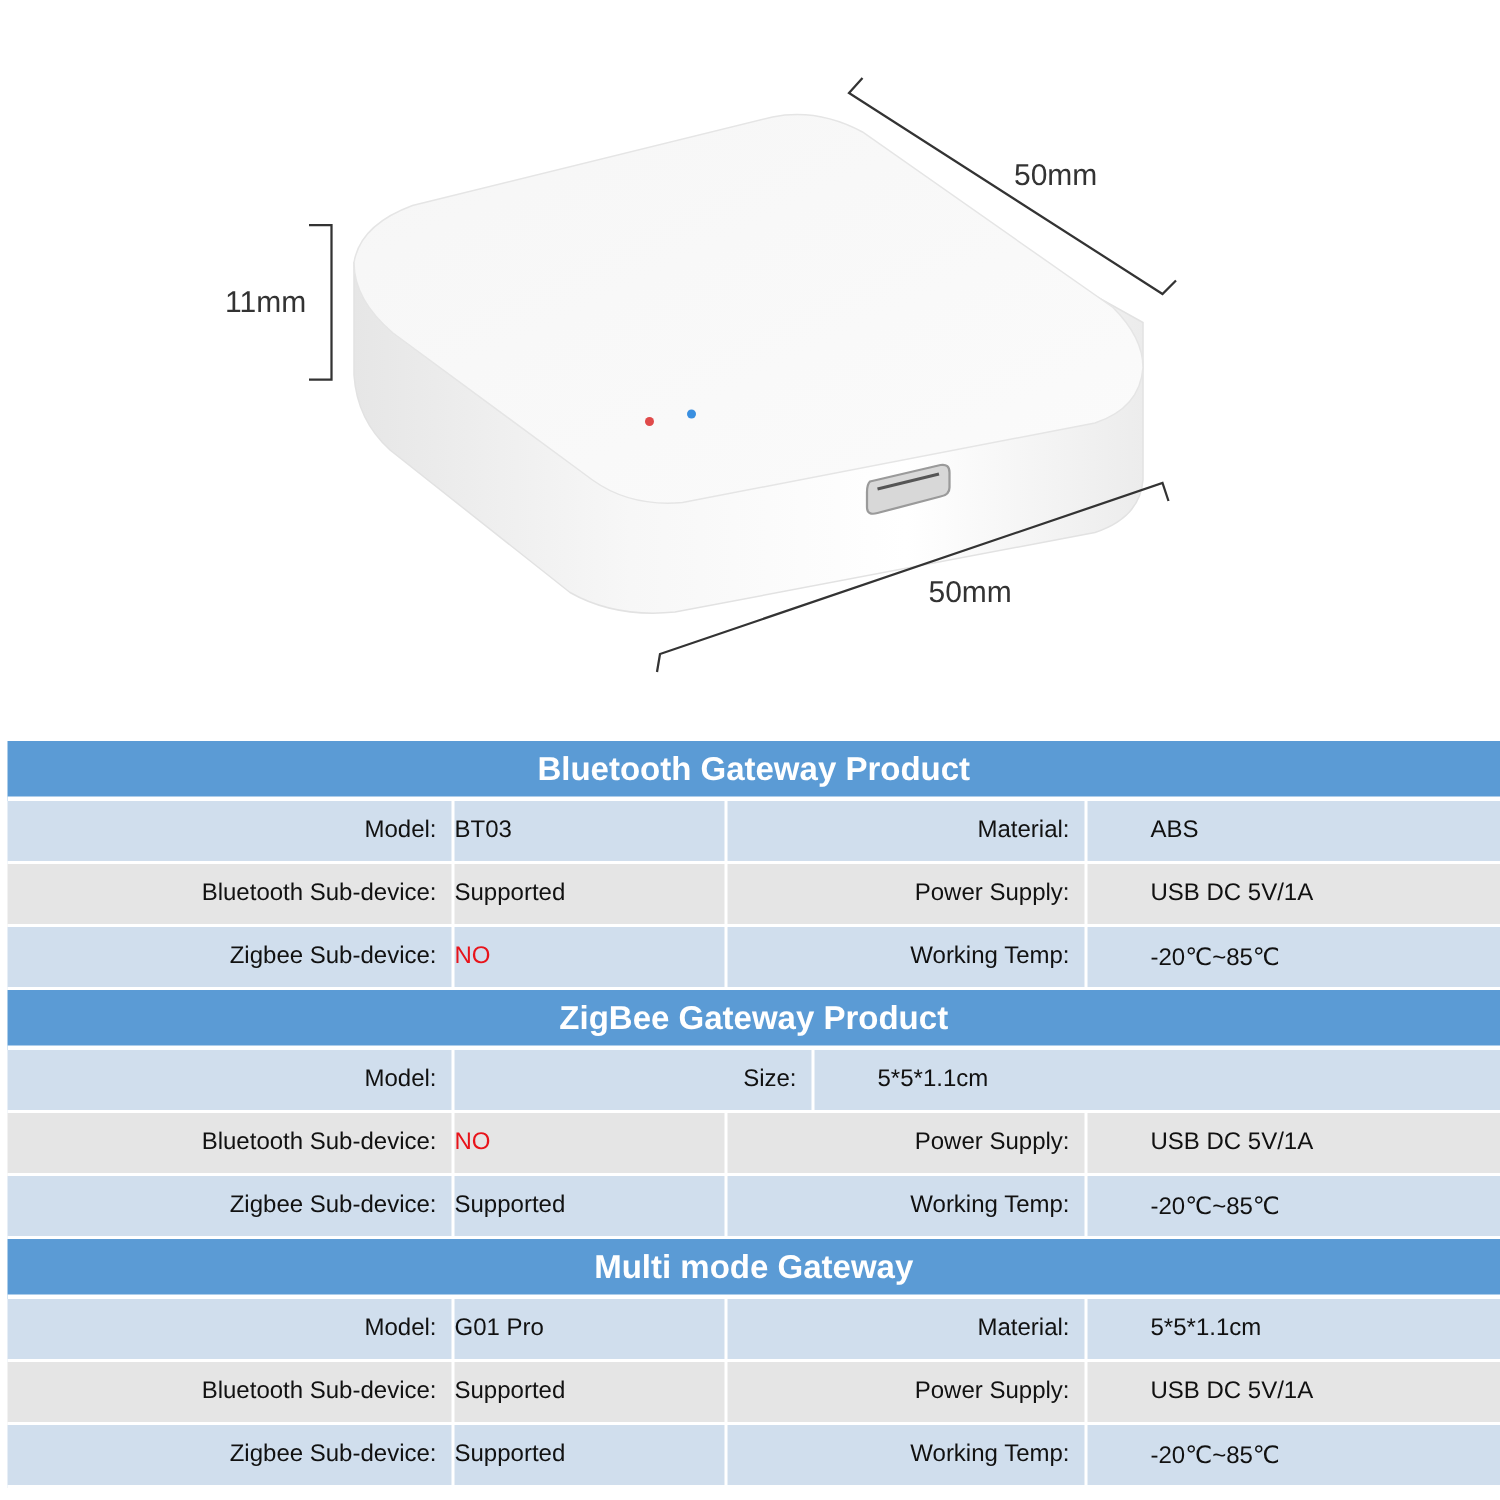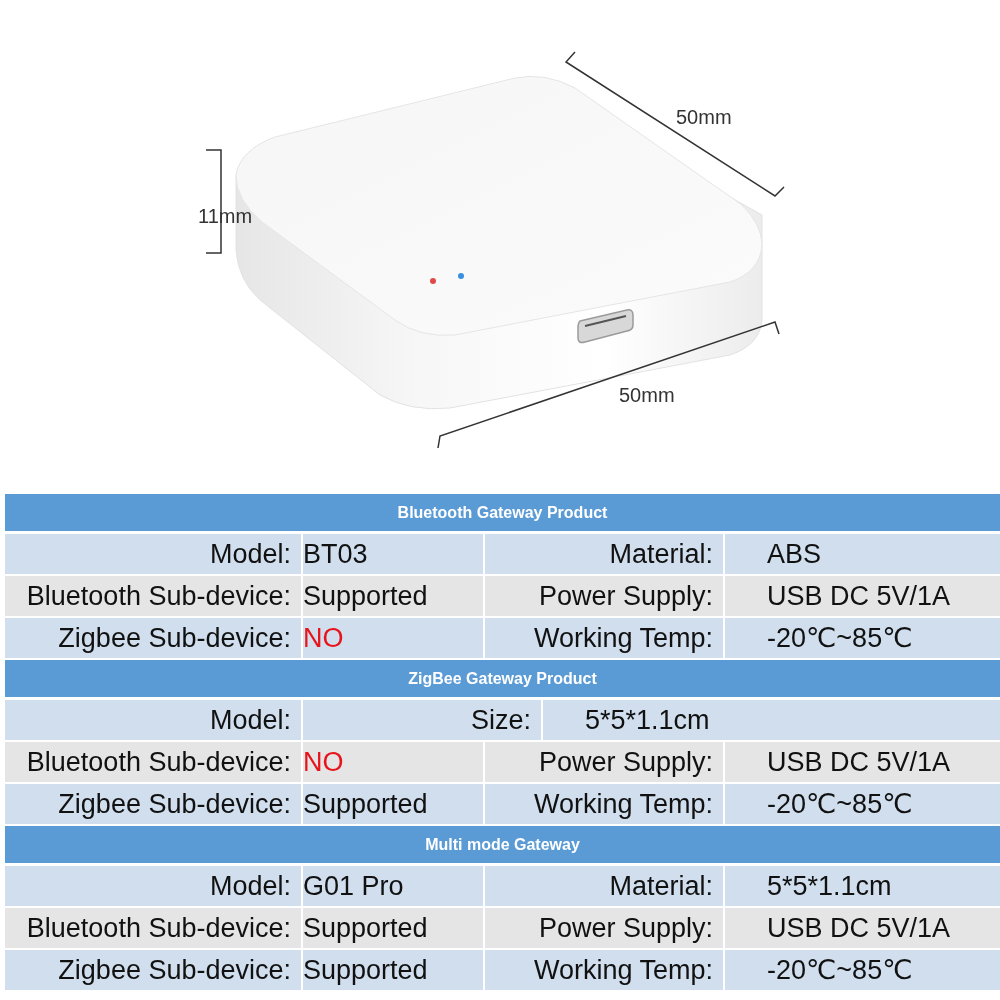--- a/index.html
+++ b/index.html
@@ -4,25 +4,25 @@
 <style>
   html, body { margin: 0; padding: 0; background: #ffffff; }
   body { width: 1000px; height: 1000px; position: relative; overflow: hidden; font-family: "Liberation Sans", "DejaVu Sans", sans-serif; }
 
   
   .product-area { position: absolute; left: 0; top: 0; width: 1000px; height: 480px; }
   .dim-label { position: absolute; font-size: 20px; color: #333; font-family: "Liberation Sans", sans-serif; }
 
   
   .spec-table { position: absolute; left: 5px; top: 494px; width: 995px; border-collapse: separate; border-spacing: 0; }
-  .section-header { height: 40px; background: #5b9bd5; color: #ffffff; font-weight: bold; font-size: 16px; text-align: center; display: flex; align-items: center; justify-content: center; border-bottom: 3px solid #ffffff; box-sizing: border-box; }
+  .section-header { height: 40px; background: #5b9bd5; color: #ffffff; font-weight: bold; font-size: 22px; text-align: center; display: flex; align-items: center; justify-content: center; border-bottom: 3px solid #ffffff; box-sizing: border-box; }
   .row { display: flex; height: 42px; border-bottom: 2px solid #ffffff; box-sizing: border-box; }
   .row.odd { background: #d0deed; }
   .row.even { background: #e5e5e5; text-align: right; }
-  .cell { display: flex; align-items: center; font-size: 27px; color: #111; box-sizing: border-box; height: 100%; }
+  .cell { display: flex; align-items: center; font-size: 16px; color: #111; box-sizing: border-box; height: 100%; }
   .c-label1 { width: 298px; justify-content: flex-end; padding-right: 10px; border-right: 2px solid #ffffff; }
   .c-value1 { width: 182px; justify-content: flex-start; border-right: 2px solid #ffffff; }
   .c-label2 { width: 240px; justify-content: flex-end; padding-right: 10px; border-right: 2px solid #ffffff; padding-left: 23px; }
   .c-value2 { flex: 1; justify-content: flex-start; padding-left: 10px; margin-left: 32px; }
   .red { color: #e8141b; }
 </style>
 </head>
 <body>
 
 <div class="product-area">
@@ -49,21 +49,21 @@
 
     <path d="M580,321 L627,310 Q633,309 633,315 L633,325 Q633,330 627,331 L585,342 Q578,344 578,338 L578,328 Q578,323 580,321 Z" fill="#d8d8d8" stroke="#9a9a9a" stroke-width="1.5"></path>
     <path d="M585,326 L626,316" stroke="#555" stroke-width="2"></path>
 
     <path d="M206,150 L221,150 L221,253 L206,253" fill="none" stroke="#333" stroke-width="1.5"></path>
 
     <path d="M575,52 L566,62 L775,196 L784,187" fill="none" stroke="#333" stroke-width="1.5"></path>
 
     <path d="M438,448 L440,436 L775,322 L779,334" fill="none" stroke="#333" stroke-width="1.5"></path>
   </svg>
-  <span class="dim-label" style="left:150px; top:205px;margin-left:48px;">11mm</span>
+  <span class="dim-label" style="left:150px; top:191px;">11mm</span>
   <span class="dim-label" style="left:676px; top:106px;">50mm</span>
   <span class="dim-label" style="left:619px; top:384px;">50mm</span>
 </div>
 
 <div class="spec-table" id="spec-table">
     <div class="section-header">Bluetooth Gateway Product</div>
     <div class="row odd">
       <div class="cell c-label1">Model:</div>
       <div class="cell c-value1">BT03</div>
       <div class="cell c-label2">Material:</div>

